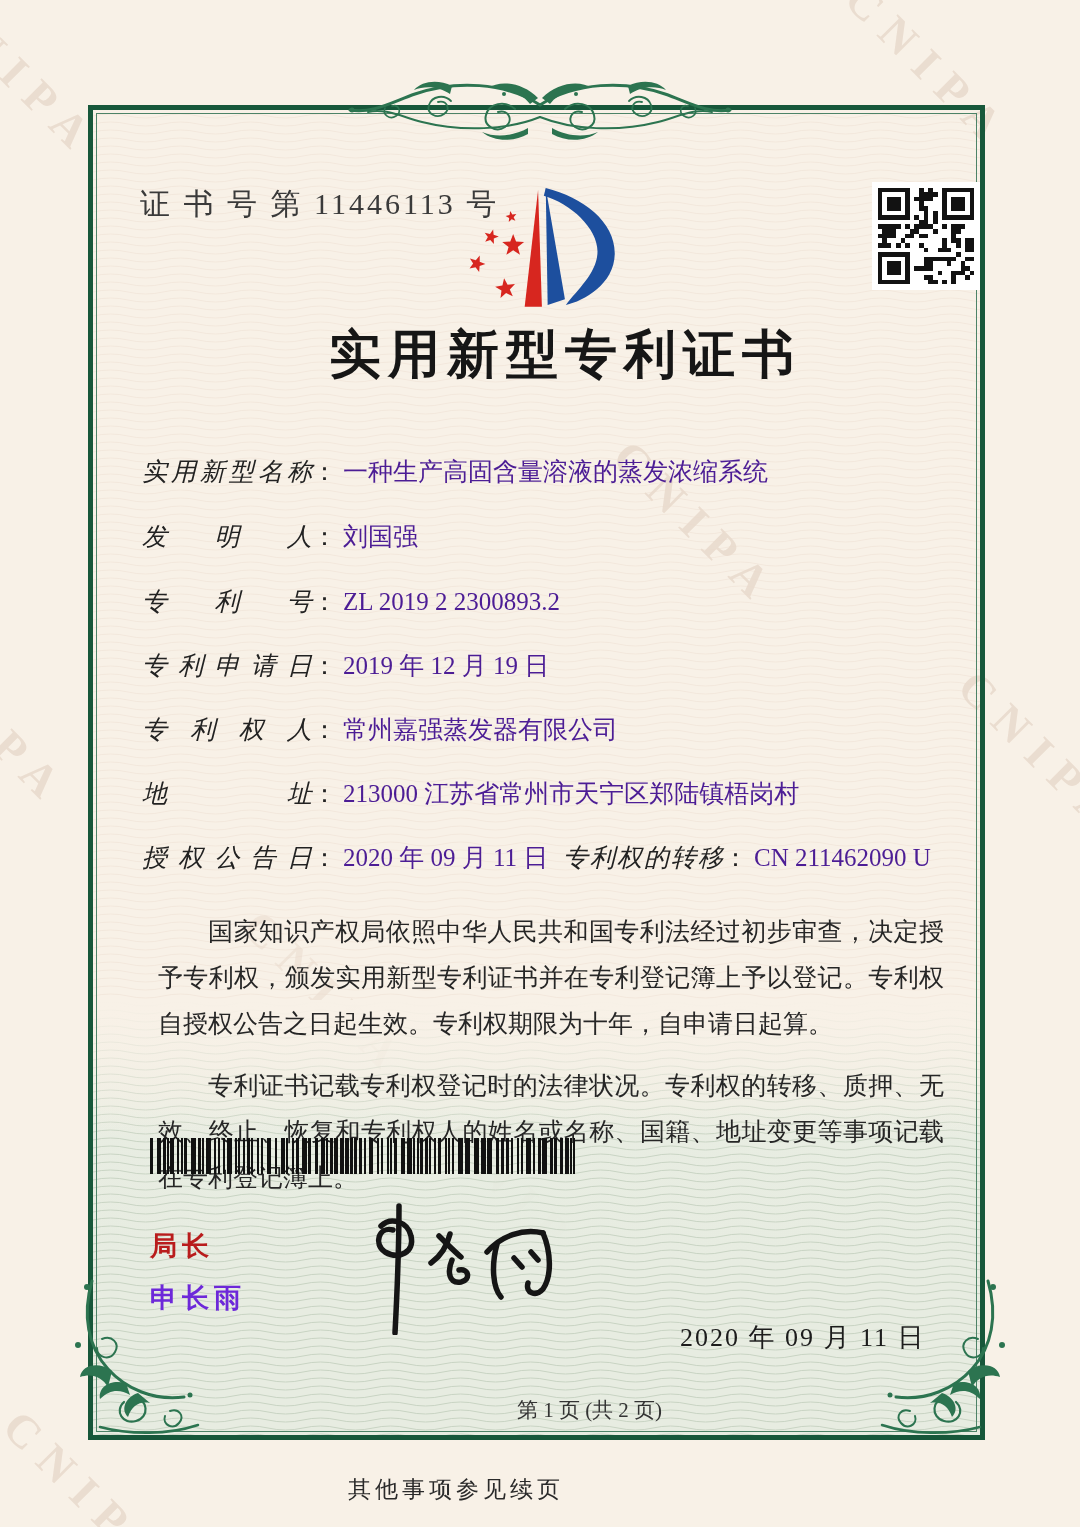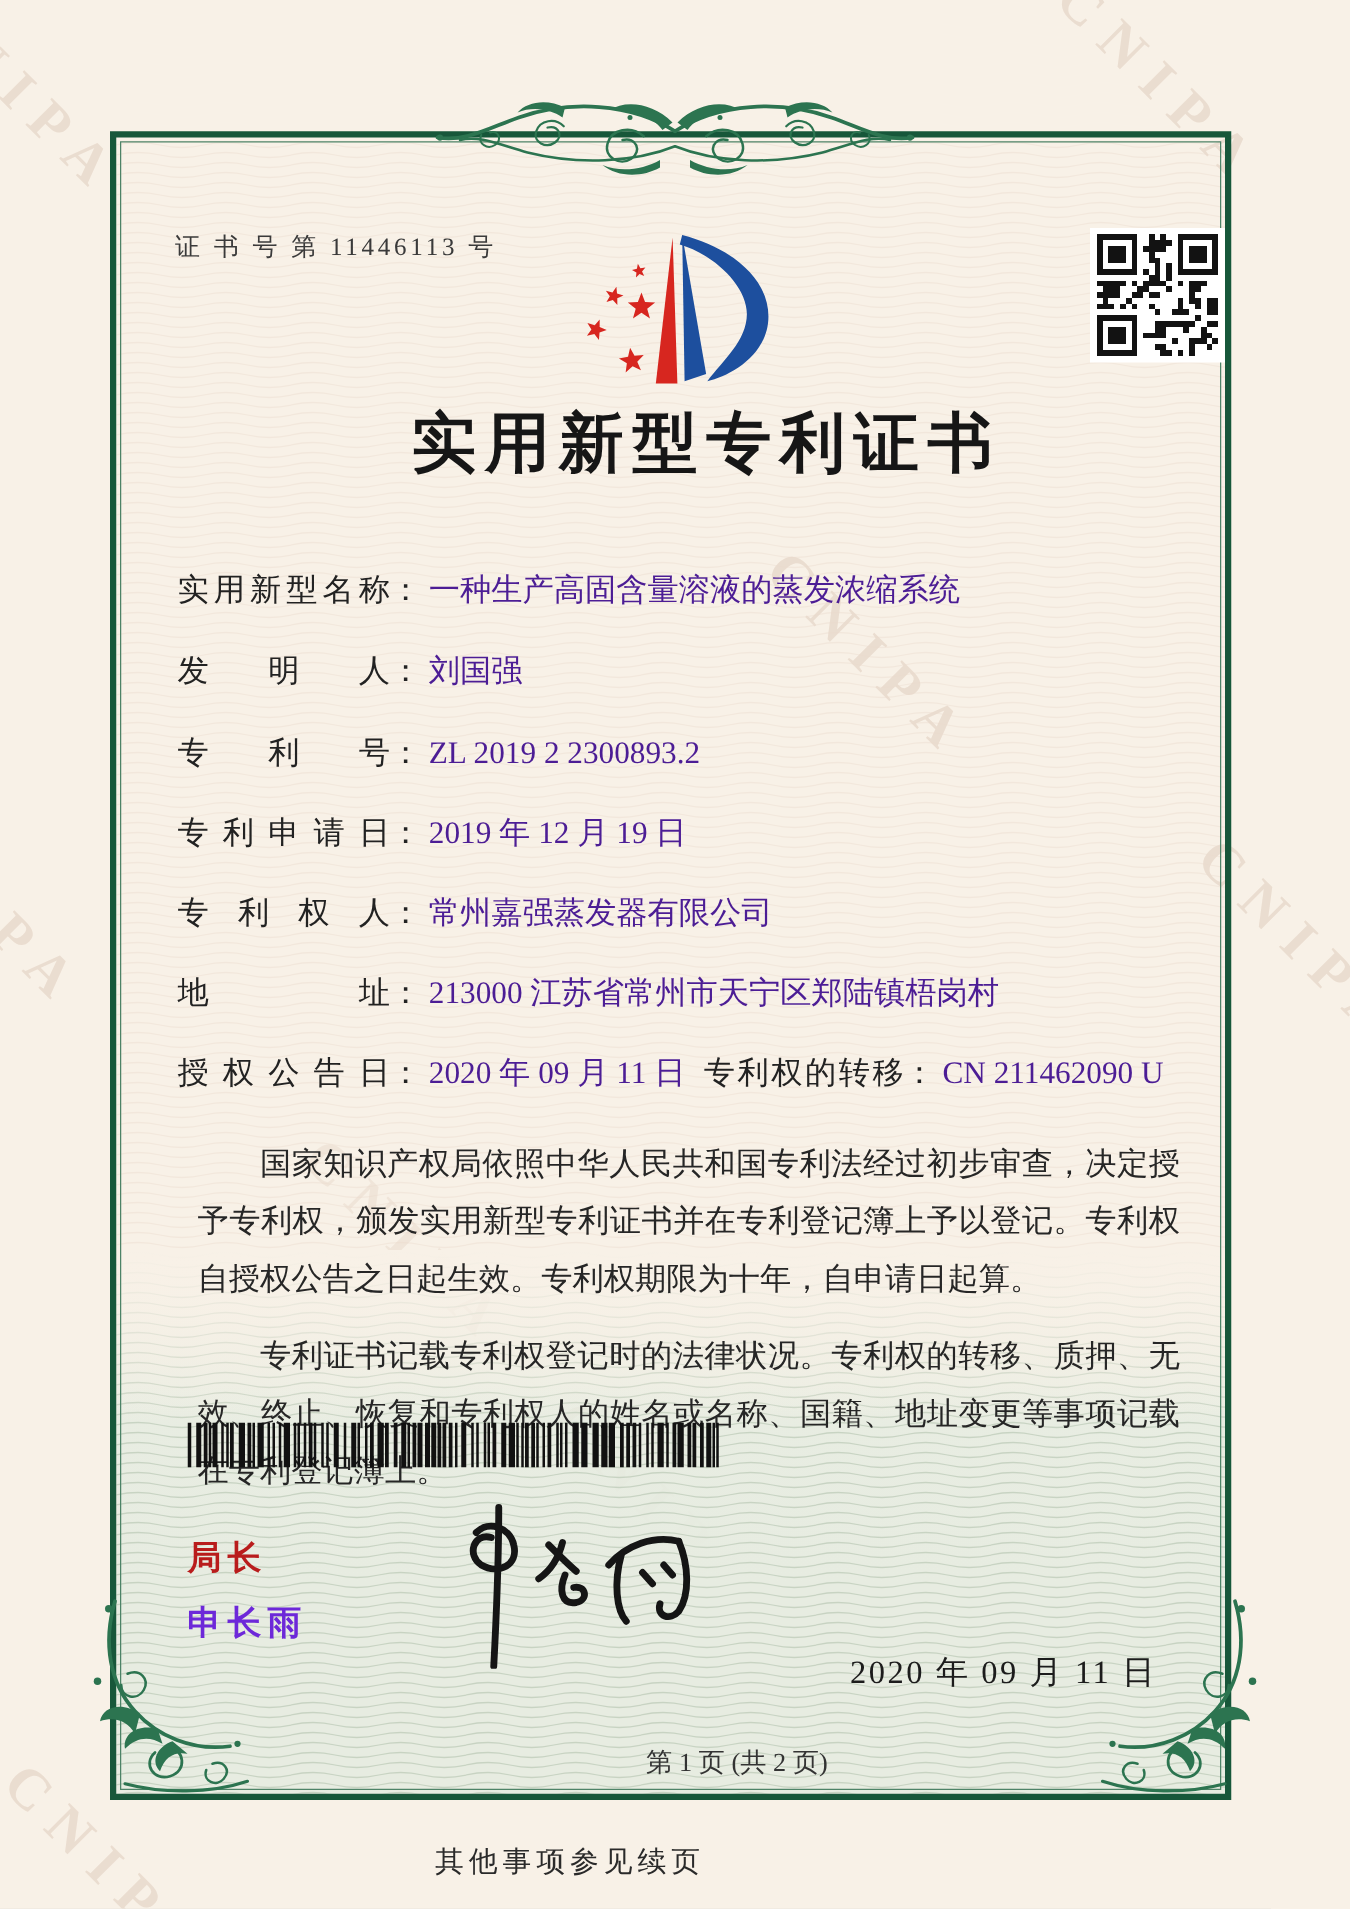--- a/index.html
+++ b/index.html
@@ -20,33 +20,33 @@
     position:absolute;left:88px;top:105px;width:897px;height:1335px;
     border:5px solid #17573a;box-sizing:border-box;
   }
   .frame-inner{
     position:absolute;left:3px;top:3px;right:3px;bottom:3px;
     border:1px solid #4d8367;
   }
   .decor-svg{position:absolute;pointer-events:none;}
   
   .cert-no{
-    position:absolute;left:140px;top:184px;font-size:20px;letter-spacing:3px;color:#3a3a3a;
+    position:absolute;left:140px;top:184px;font-size:30px;letter-spacing:3px;color:#3a3a3a;
   }
   .logo{position:absolute;left:425px;top:168px;width:230px;height:155px;}
   .qr{position:absolute;left:872px;top:182px;width:108px;height:108px;}
   .title{
     position:absolute;left:93px;top:320px;width:944px;text-align:center;
     font-size:52px;font-weight:bold;letter-spacing:7px;color:#161616;
   }
   
   .frow{position:absolute;left:142px;width:830px;font-size:25px;white-space:nowrap;}
   .flabel{
     display:inline-block;width:170px;vertical-align:bottom;
-    text-align:justify;text-align-last:justify;color:#222;
+    text-align:justify;text-align-last:justify;color:#222;font-style:italic;
   }
   .fcolon{display:inline-block;margin-right:6px;color:#222;}
   .fvalue{color:#4c1d95;}
   .fgroup2{position:absolute;left:421px;top:0;}
   .fgroup2 .flabel{width:160px;}
   
   .body-text{
     position:absolute;left:142px;top:893px;width:818px;
     font-size:25px;line-height:46px;text-align:justify;color:#262626;
   }

